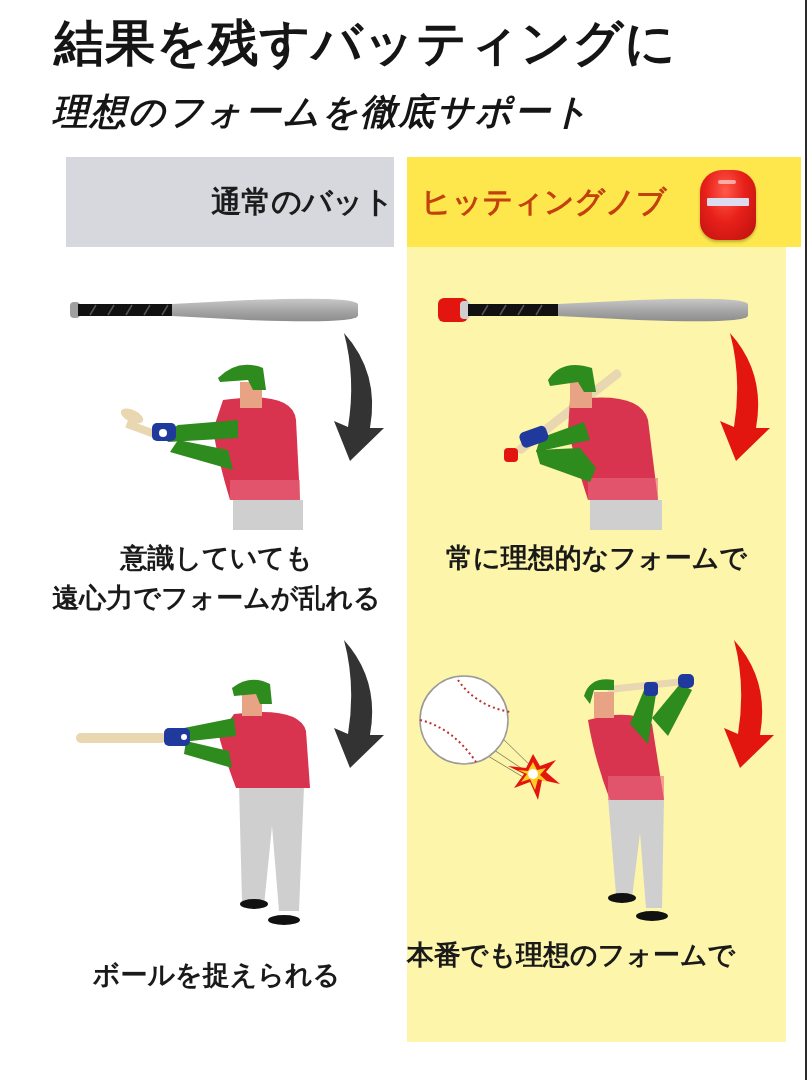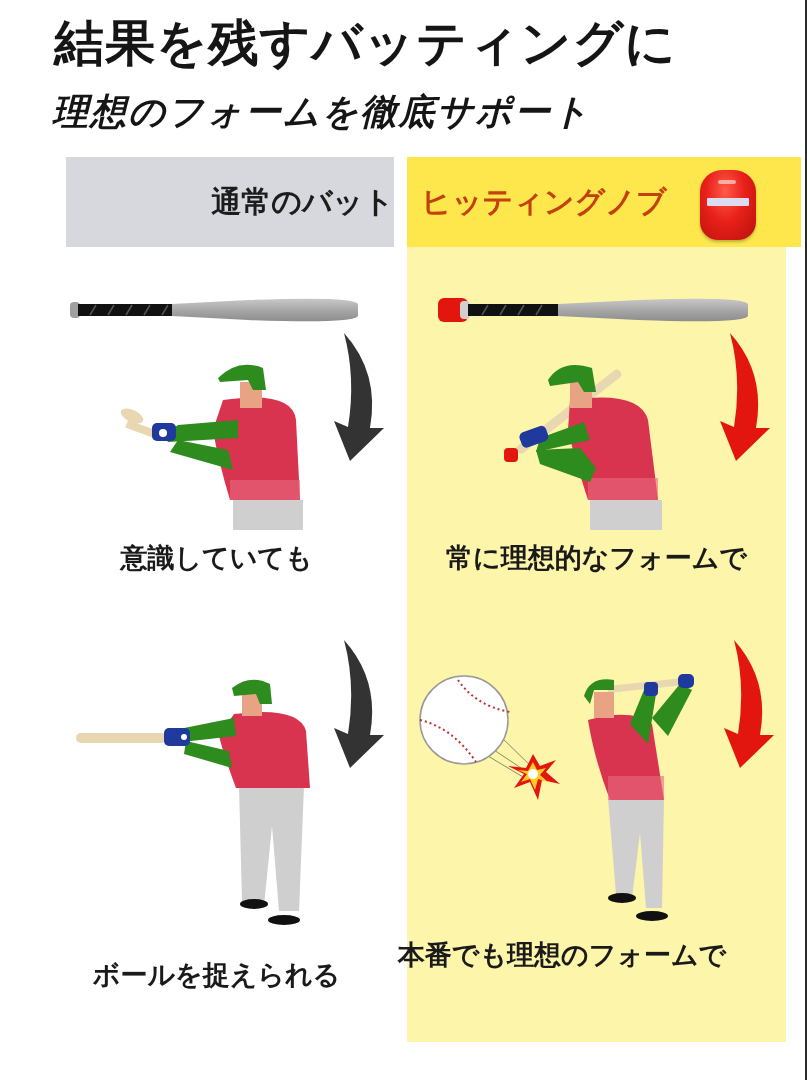--- a/index.html
+++ b/index.html
@@ -107,20 +107,21 @@
   <ellipse cx="14" cy="56" rx="12" ry="6" transform="rotate(25 14 56)" fill="#e8d7b0"></ellipse>
   <rect x="10" y="60" width="40" height="8" transform="rotate(20 10 60)" fill="#e8d7b0"></rect>
   <rect x="34" y="63" width="24" height="18" rx="5" fill="#1f3a9c"></rect>
   <circle cx="45" cy="73" r="4" fill="#fff"></circle>
   <rect x="122" y="22" width="22" height="26" fill="#e8a384"></rect>
   <path d="M100 18 Q120 -2 145 8 L148 30 L135 30 L130 20 L102 22 Z" fill="#2e8b1d"></path>
 </svg>
 
 <div class="caption" style="left:26px;top:538px;width:381px">
   <div>意識していても</div>
+  <div>遠心力でフォームが乱れる</div>
 </div>
 
 <svg class="ill" style="left:332px;top:640px" width="56" height="130" viewBox="0 0 56 130">
   <path d="M12 0 Q48 40 38 95 L52 95 L18 128 L2 88 L16 94 Q24 45 12 0 Z" fill="#333"></path>
 </svg>
 
 <svg class="ill" style="left:74px;top:676px" width="240" height="250" viewBox="0 0 240 250">
   <rect x="2" y="57" width="90" height="10" rx="5" fill="#e8d7b0"></rect>
   <path d="M165 110 L230 110 L225 235 L205 235 L198 150 L190 230 L168 225 Z" fill="#cfcfcf"></path>
   <ellipse cx="180" cy="228" rx="14" ry="5" fill="#111"></ellipse>
@@ -205,17 +206,17 @@
   <path d="M6 52 Q50 40 70 56 L82 132 L28 132 Q12 90 6 52 Z" fill="#d8334f"></path>
   <rect x="26" y="108" width="56" height="24" fill="#e86a7f" opacity="0.6"></rect>
   <path d="M48 56 L62 22 L74 26 L66 76 Z" fill="#2e8b1d"></path>
   <path d="M70 50 L98 16 L110 22 L86 68 Z" fill="#2e8b1d"></path>
   <rect x="62" y="14" width="14" height="14" rx="4" fill="#1f3a9c"></rect>
   <rect x="96" y="6" width="16" height="14" rx="5" fill="#1f3a9c"></rect>
   <rect x="12" y="24" width="20" height="26" fill="#e8a384"></rect>
   <path d="M2 28 Q8 8 32 12 L32 22 L12 22 L8 36 Z" fill="#2e8b1d"></path>
 </svg>
 
-<div class="caption" style="left:389px;top:935px;width:346px">
+<div class="caption" style="left:398px;top:935px;width:346px">
   <div>本番でも理想のフォームで</div>
 </div>
 
 <div class="edge-strip"></div>
 
 </body></html>

